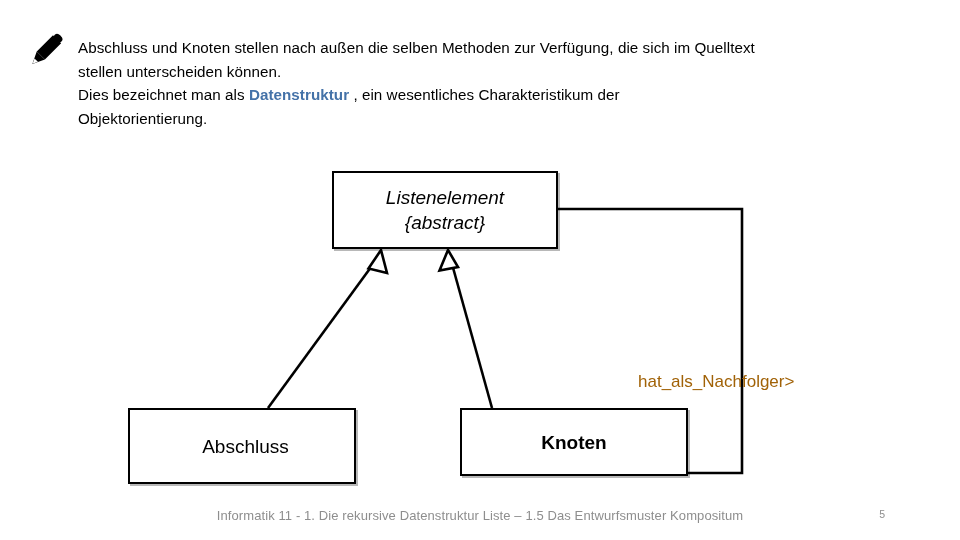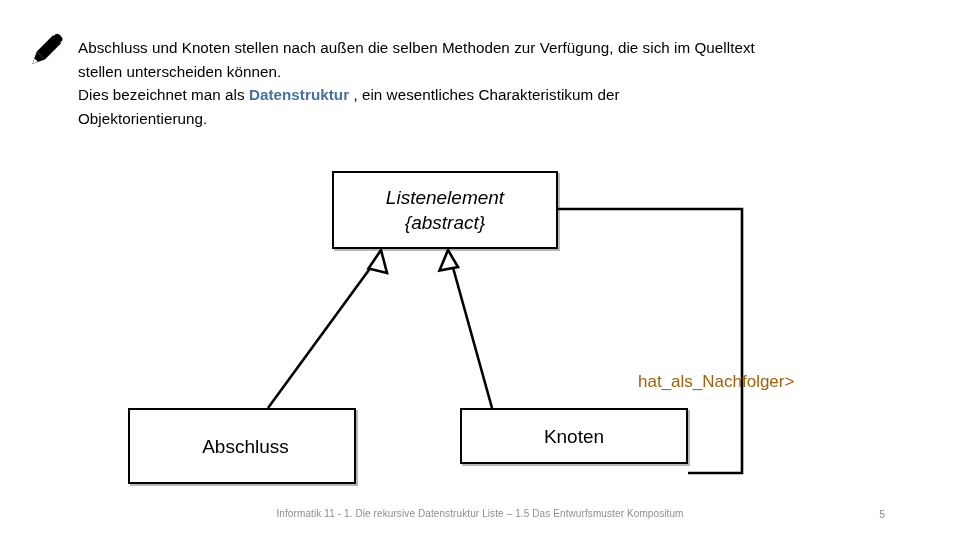--- a/index.html
+++ b/index.html
@@ -87,21 +87,22 @@
     left: 128px;
     top: 408px;
     width: 228px;
     height: 76px;
     padding-left: 7px;
   }
   #box-knoten {
     left: 460px;
     top: 408px;
     width: 228px;
-    height: 56px;
+    height: 68px;
+    font-weight: bold;
   }
 
   #assoc-label {
     position: absolute;
     left: 638px;
     top: 372px;
     font-size: 17px;
     color: #a16207;
     white-space: nowrap;
     z-index: 4;
@@ -123,21 +124,21 @@
     top: 508px;
     width: 960px;
     height: 22px;
   }
   #footer-text {
     position: absolute;
     left: 0;
     top: 0;
     width: 960px;
     text-align: center;
-    font-size: 10px;
+    font-size: 13px;
     color: #8e8e8e;
     letter-spacing: 0.1px;
   }
   #page-number {
     position: absolute;
     right: 75px;
     top: 0;
     font-size: 10.5px;
     color: #8e8e8e;
   }

